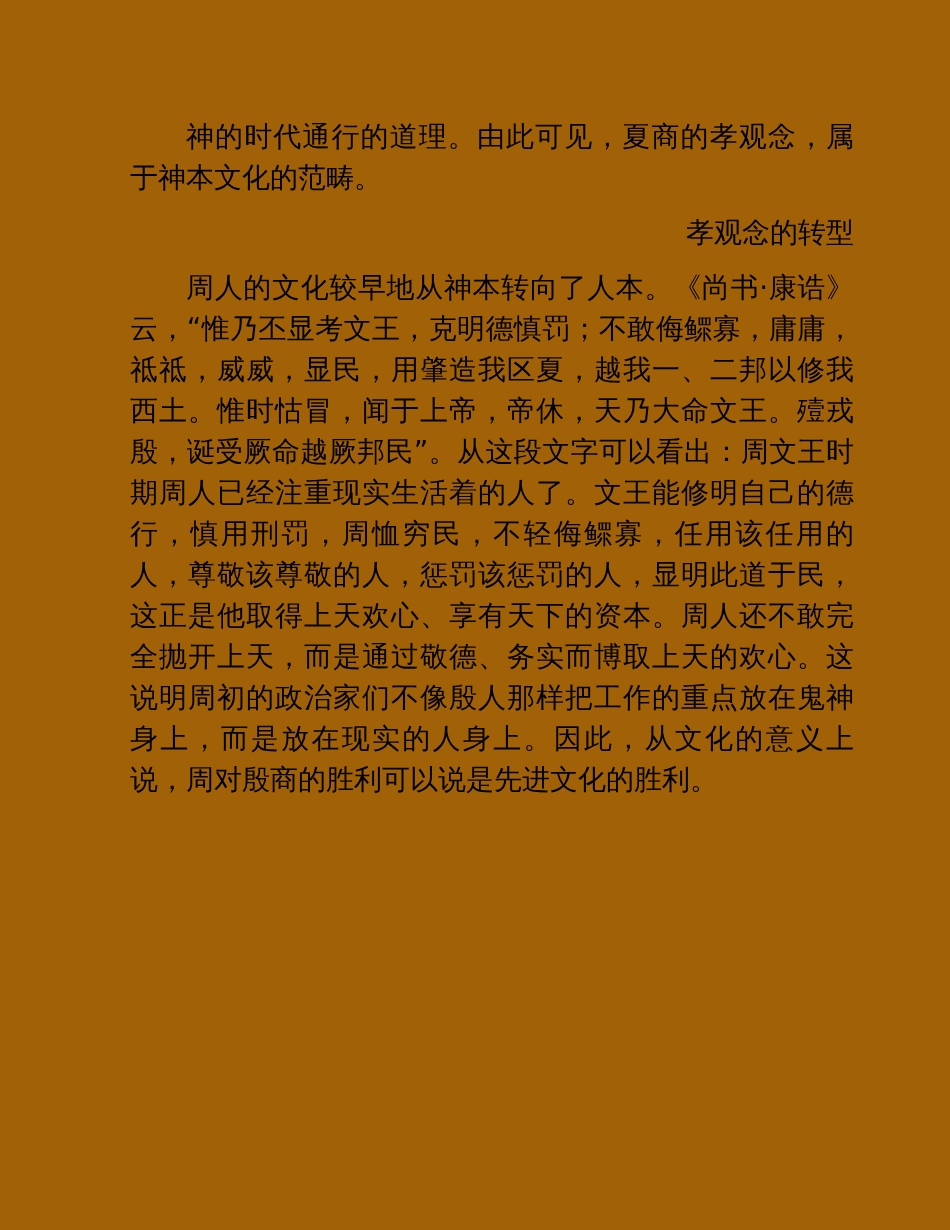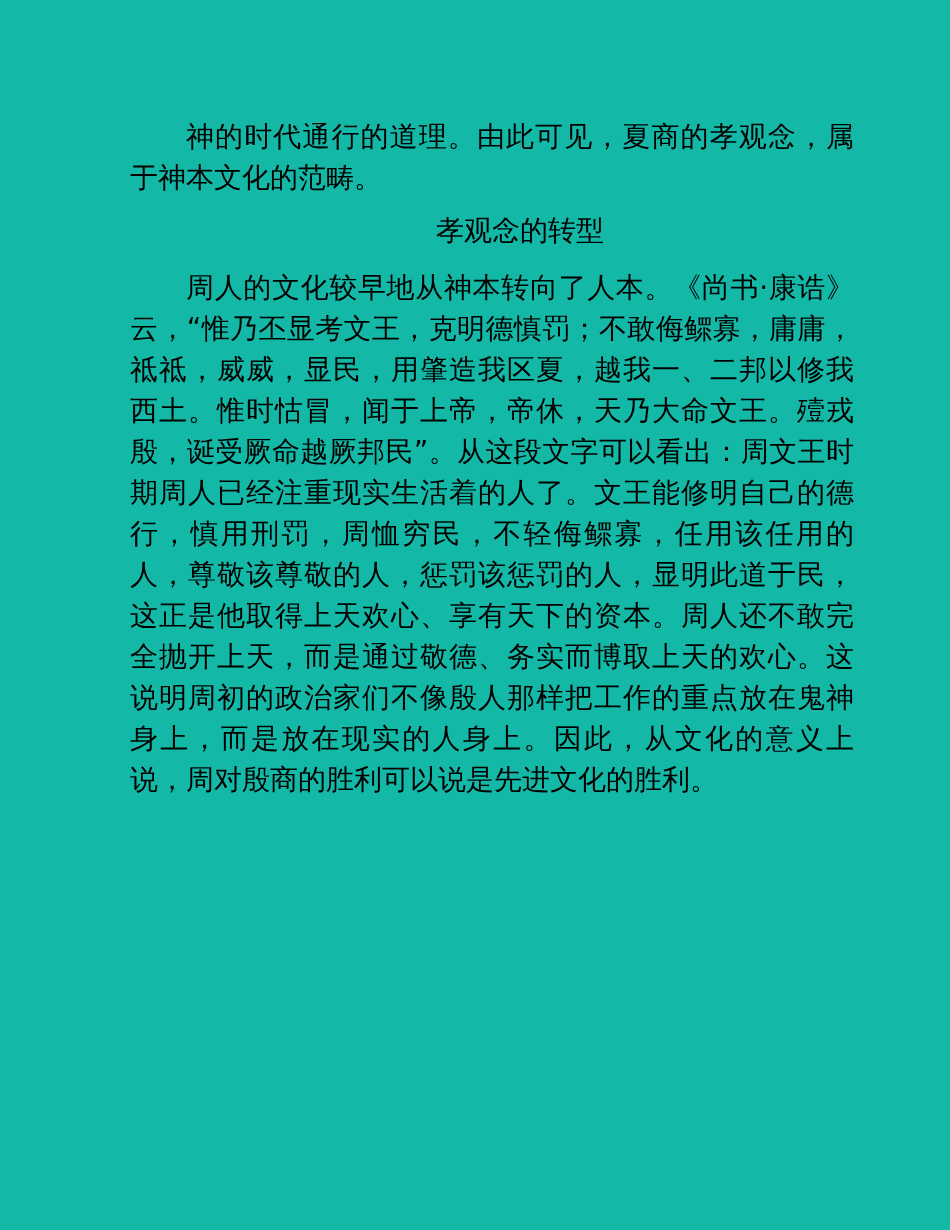--- a/index.html
+++ b/index.html
@@ -4,39 +4,38 @@
 <style>
   html, body {
     margin: 0;
     padding: 0;
     background: #ffffff;
   }
   .page {
     position: relative;
     width: 950px;
     height: 1230px;
-    background: #14b8a6;
+    background: #a16207;
     box-sizing: border-box;
     padding: 116px 96px 0 130px;
     overflow: hidden;
     font-family: "DejaVu Sans", "Liberation Sans", sans-serif;
     font-size: 28px;
     line-height: 41px;
     color: #000000;
   }
   .doc-body p {
     margin: 0 0 14px 0;
     text-indent: 2em;
     text-align: justify;
     word-break: normal;
     overflow-wrap: break-word;
   }
   .doc-body p.heading {
-    text-align: center;
-    font-family: Liberation Mono, monospace;
+    text-align: right;
   }
 </style>
 </head>
 <body>
 
 <div class="page">
   <div class="doc-body">
       <p>神的时代通行的道理。由此可见，夏商的孝观念，属于神本文化的范畴。</p>
       <p class="heading">孝观念的转型</p>
       <p>周人的文化较早地从神本转向了人本。《尚书·康诰》云，“惟乃丕显考文王，克明德慎罚；不敢侮鳏寡，庸庸，祗祗，威威，显民，用肇造我区夏，越我一、二邦以修我西土。惟时怙冒，闻于上帝，帝休，天乃大命文王。殪戎殷，诞受厥命越厥邦民”。从这段文字可以看出：周文王时期周人已经注重现实生活着的人了。文王能修明自己的德行，慎用刑罚，周恤穷民，不轻侮鳏寡，任用该任用的人，尊敬该尊敬的人，惩罚该惩罚的人，显明此道于民，这正是他取得上天欢心、享有天下的资本。周人还不敢完全抛开上天，而是通过敬德、务实而博取上天的欢心。这说明周初的政治家们不像殷人那样把工作的重点放在鬼神身上，而是放在现实的人身上。因此，从文化的意义上说，周对殷商的胜利可以说是先进文化的胜利。</p>

